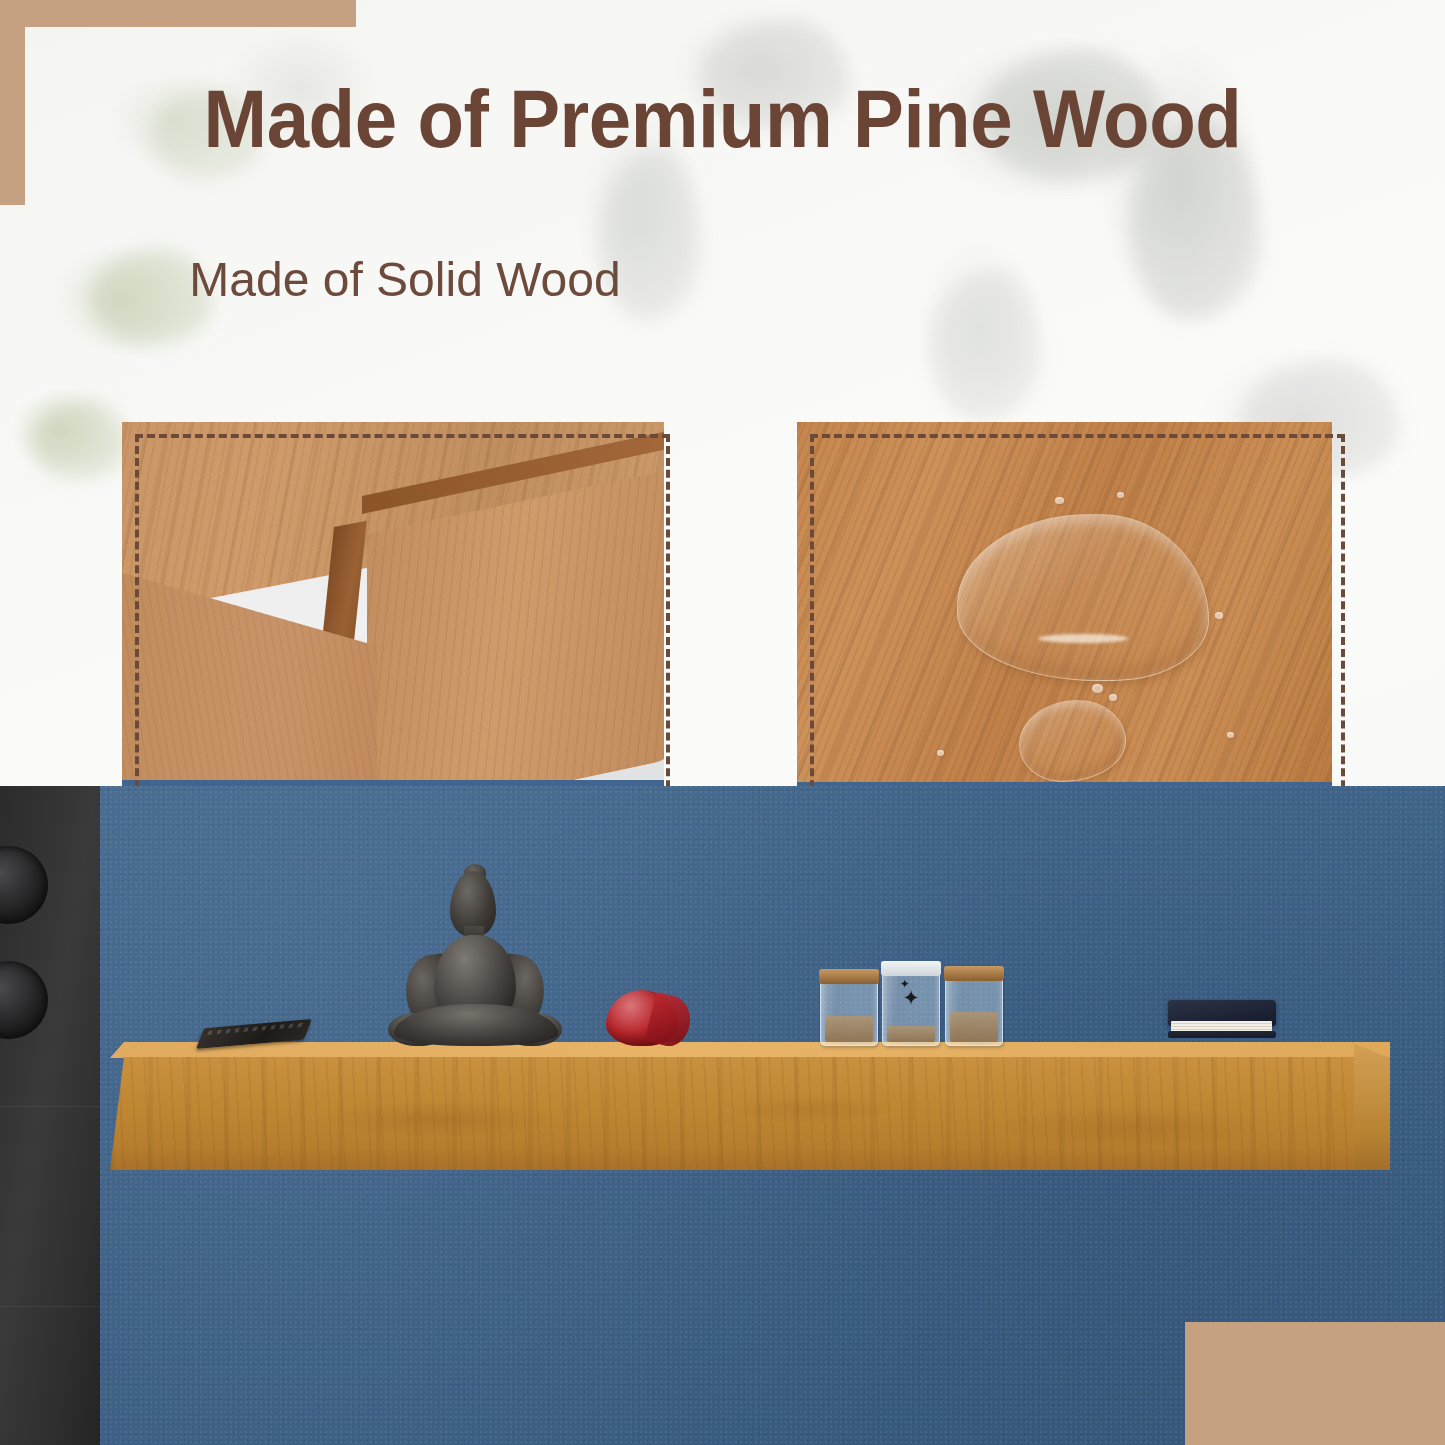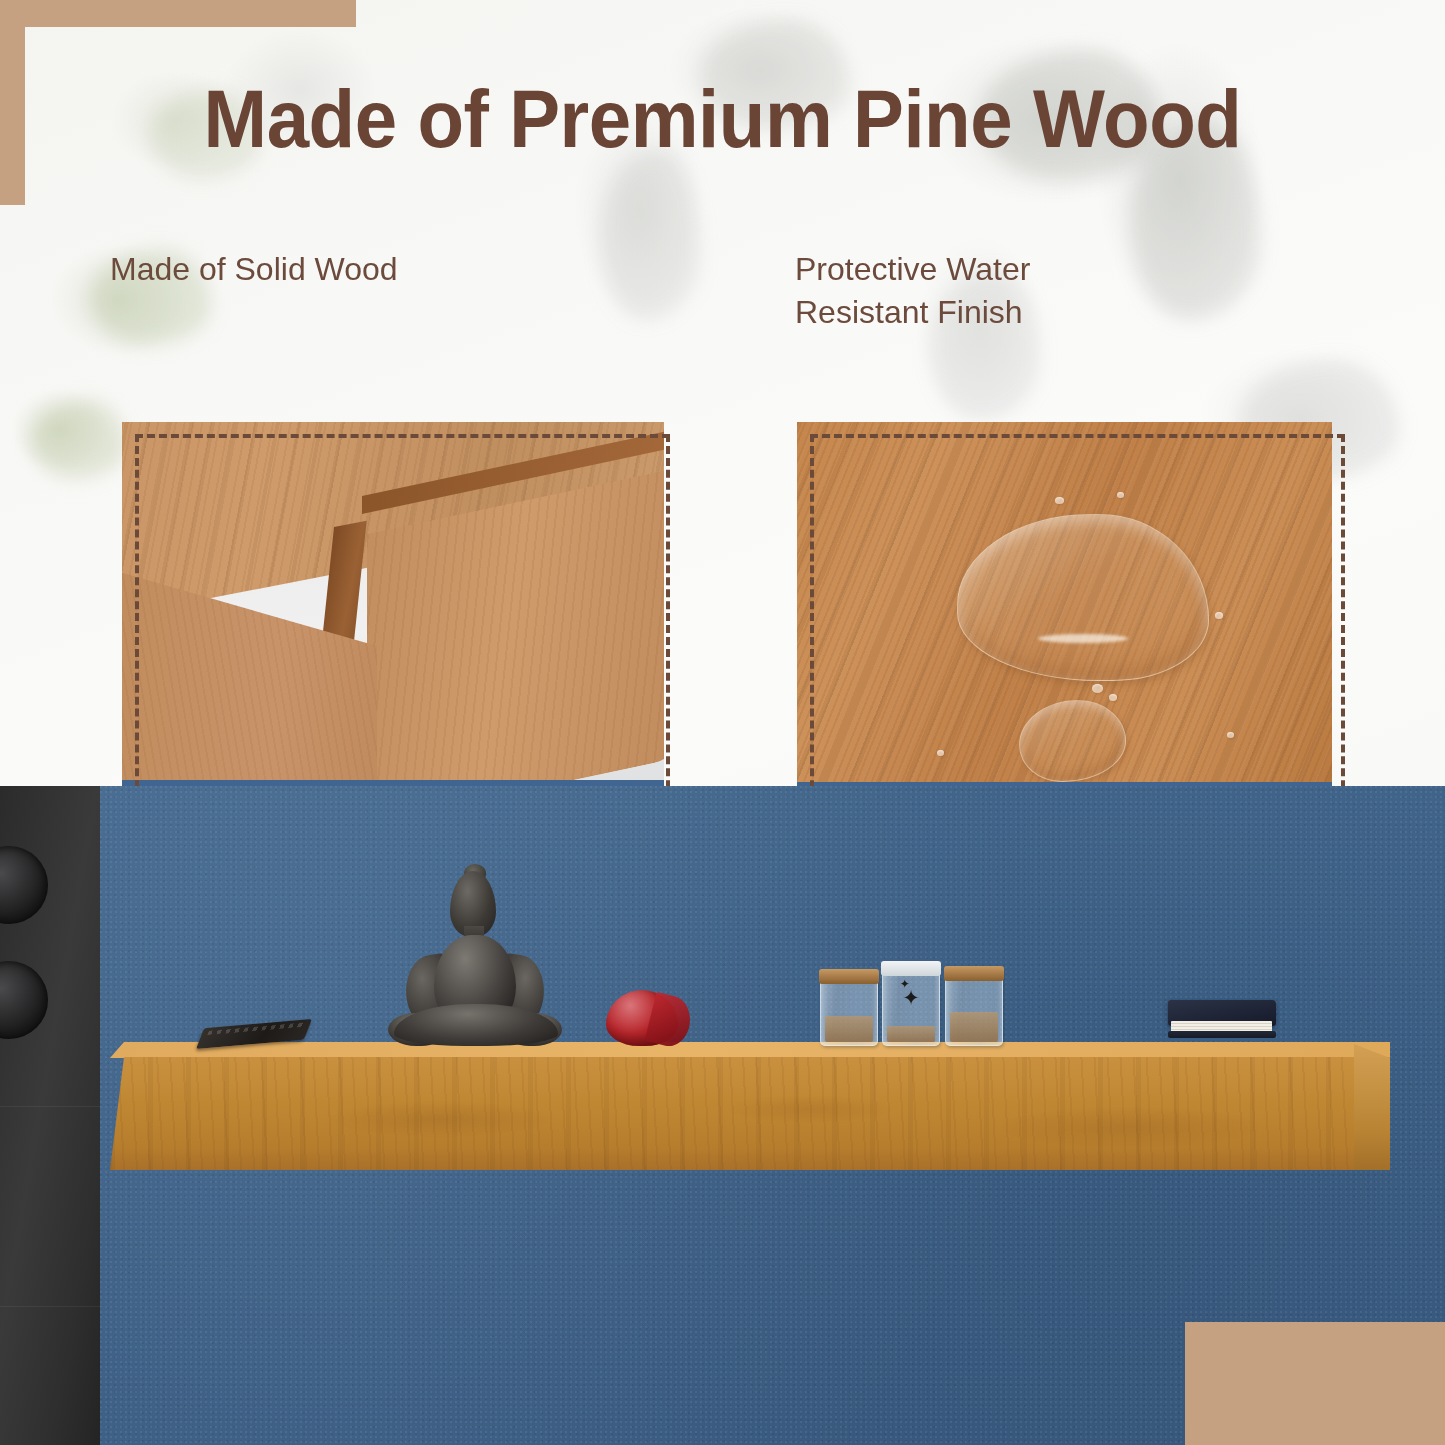--- a/index.html
+++ b/index.html
@@ -68,22 +68,22 @@
     color: #6a4536;
     letter-spacing: -0.5px;
     white-space: nowrap;
     font-family: "Liberation Sans Narrow", "Liberation Sans", sans-serif;
     transform: scaleX(0.93);
   }
 
   
   .subtitle {
     position: absolute;
-    text-align: left;
-    font-size: 32px;
+    text-align: center;
+    font-size: 48px;
     line-height: 1.33;
     color: #6c4a3c;
     font-weight: normal;
   }
   .subtitle.left  { left: 110px; top: 248px; width: 590px; }
   .subtitle.right { left: 795px; top: 248px; width: 545px; }
   .subtitle .ln { display: block; }
 
   
   .detail-photo {
@@ -457,24 +457,20 @@
 
     <div class="corner-frame-h"></div>
     <div class="corner-frame-v"></div>
 
     <div class="main-title">Made of Premium Pine Wood</div>
 
     <div class="subtitle left">
       <span class="ln">Made of Solid Wood</span>
     </div>
 
-    <div class="subtitle right">
-      <span class="ln">Protective Water</span>
-      <span class="ln">Resistant Finish</span>
-    </div>
 
     <div class="detail-photo detail-left">
       <div class="wood-scene-bg"></div>
       <div class="wood-white-right"></div>
       <div class="wood-box-top"></div>
       <div class="wood-edge-top"></div>
       <div class="wood-box-right"></div>
       <div class="wood-edge-dark"></div>
       <div class="wood-box-left"></div>
       <div class="wood-bottom-strip"></div>

